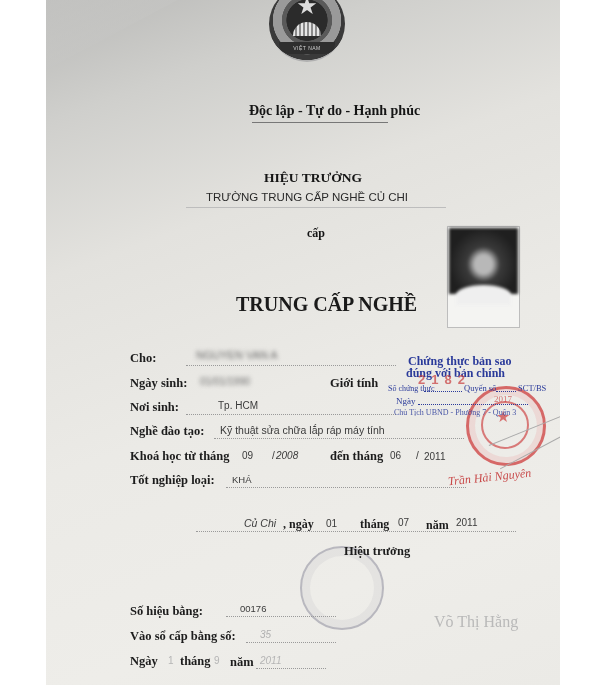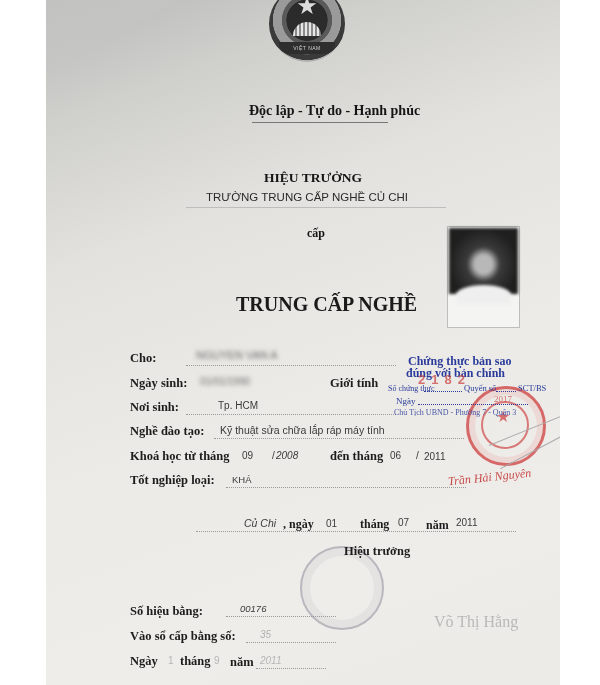--- a/index.html
+++ b/index.html
@@ -111,21 +111,21 @@
   <div class="value" style="left:352px; top:517px;">07</div>
   <div class="label" style="left:380px; top:518px; font-size:12px;">năm</div>
   <div class="value" style="left:410px; top:517px;">2011</div>
   <div class="dotline" style="left:150px; top:531px; width:320px;"></div>
 
   <div class="stamp-gray"></div>
   <div class="label" style="left:298px; top:544px; font-size:12.5px;">Hiệu trưởng</div>
   <div class="faint-sign" style="left:388px; top:613px;">Võ Thị Hằng</div>
 
   <div class="label" style="left:84px; top:604px;">Số hiệu bằng:</div>
-  <div class="value" style="left:194px; top:603px; font-size:9.5px;font-style:italic;">00176</div>
+  <div class="value" style="left:194px; top:603px; font-size:9.5px;">00176</div>
   <div class="dotline" style="left:180px; top:616px; width:110px;"></div>
 
   <div class="label" style="left:84px; top:629px;">Vào sổ cấp bằng số:</div>
   <div class="value" style="left:214px; top:629px; color:#b0b0b0; font-style:italic;">35</div>
   <div class="dotline" style="left:200px; top:642px; width:90px;"></div>
 
   <div class="label" style="left:84px; top:654px;">Ngày</div>
   <div class="value" style="left:122px; top:655px; color:#b5b5b5;">1</div>
   <div class="label" style="left:134px; top:654px;">tháng</div>
   <div class="value" style="left:168px; top:655px; color:#b5b5b5;">9</div>

